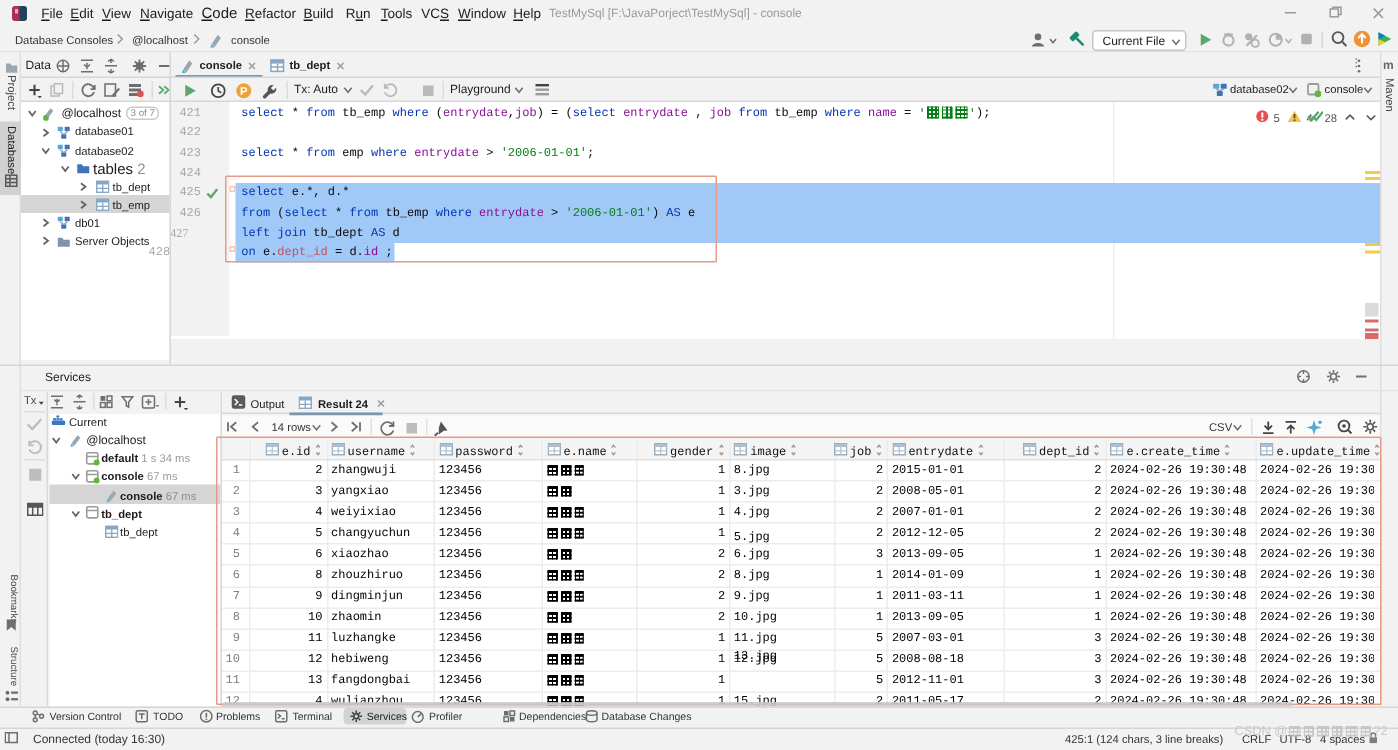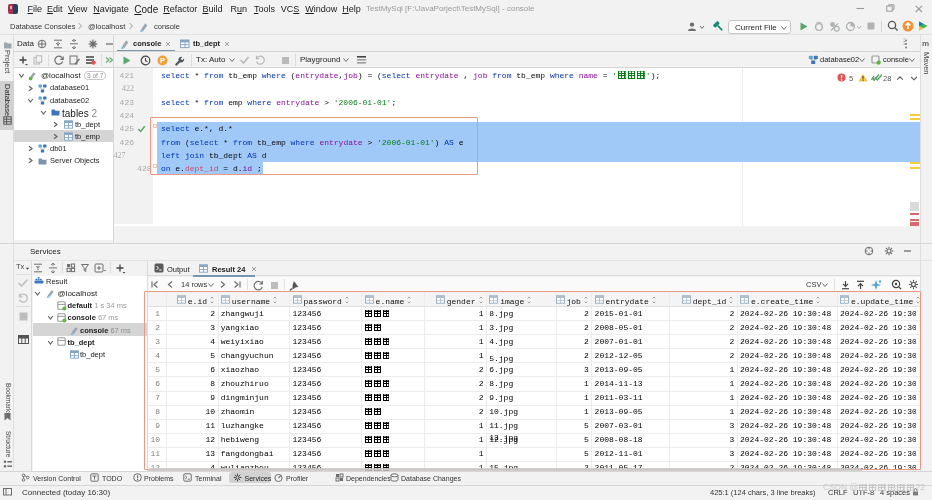--- a/index.html
+++ b/index.html
@@ -351,27 +351,27 @@
     <path d="M0.5 2 L0.5 7.5 L8.5 7.5 L8.5 2.8 L4.4 2.8 L3.5 1.5 L0.5 1.5 Z" fill="#7d94ad"></path>
   </svg>
 <div class="t" style="left:50px;top:157.0px;font-size:7.5px;color:#1c1c1c">Server Objects</div>
 <div class="" style="left:112.5px;top:35px;width:1px;height:207.5px;background:#d6d6d6"></div>
 <div class="" style="left:113.5px;top:68px;width:806.5px;height:157.6px;background:#fff"></div>
 <div class="" style="left:113.5px;top:68px;width:39px;height:155.5px;background:#f2f2f2"></div>
 <div class="" style="left:742px;top:68px;width:1px;height:157.6px;background:#ededed"></div>
 <div class="" style="left:157px;top:121.66999999999999px;width:763px;height:39.99px;background:#a0c9f8"></div>
 <div class="" style="left:157px;top:161.66px;width:106px;height:13.33px;background:#a0c9f8"></div>
 <div class="" style="left:113.5px;top:70.94999999999999px;width:20.5px;height:9px;text-align:right;font-family:'Liberation Mono',monospace;font-size:8px;color:#a8a8a8;line-height:9px">421</div>
-<div class="" style="left:113.5px;top:84.27999999999999px;width:20.5px;height:9px;text-align:right;font-family:Liberation Serif, serif;font-size:8px;color:#a8a8a8;line-height:9px">422</div>
+<div class="" style="left:113.5px;top:84.27999999999999px;width:20.5px;height:9px;text-align:right;font-family:Liberation Mono, monospace;font-size:8px;color:#a8a8a8;line-height:9px">422</div>
 <div class="" style="left:113.5px;top:97.60999999999999px;width:20.5px;height:9px;text-align:right;font-family:'Liberation Mono',monospace;font-size:8px;color:#a8a8a8;line-height:9px">423</div>
 <div class="" style="left:113.5px;top:110.94px;width:20.5px;height:9px;text-align:right;font-family:'Liberation Mono',monospace;font-size:8px;color:#a8a8a8;line-height:9px">424</div>
 <div class="" style="left:113.5px;top:124.26999999999998px;width:20.5px;height:9px;text-align:right;font-family:'Liberation Mono',monospace;font-size:8px;color:#a8a8a8;line-height:9px">425</div>
 <div class="" style="left:113.5px;top:137.6px;width:20.5px;height:9px;text-align:right;font-family:'Liberation Mono',monospace;font-size:8px;color:#a8a8a8;line-height:9px">426</div>
 <div class="" style="left:113.5px;top:150.92999999999998px;width:20.5px;height:9px;text-align:left;font-family:Liberation Serif, serif;font-size:8px;color:#a8a8a8;line-height:9px">427</div>
-<div class="" style="left:131px;top:164.26px;width:20.5px;height:9px;text-align:right;font-family:Liberation Mono, monospace;font-size:8px;color:#a8a8a8;line-height:9px">428</div>
+<div class="" style="left:99px;top:164.26px;width:20.5px;height:9px;text-align:left;font-family:Liberation Mono, monospace;font-size:8px;color:#a8a8a8;line-height:9px">428</div>
 <svg style="position:absolute;left:137px;top:124.66999999999999px;" width="9" height="8" viewBox="0 0 9 8">
     <path d="M1.2 4 L3.6 6.4 L7.8 1.2" stroke="#62a86c" fill="none" stroke-width="1.6"></path>
   </svg>
 <div class="mono" style="left:160.9px;top:70.94999999999999px;font-size:8px;line-height:9px"><span class="k">select </span><span class="b">* </span><span class="k">from </span><span class="b">tb_emp </span><span class="k">where </span><span class="b">(</span><span class="p">entrydate</span><span class="b">,</span><span class="p">job</span><span class="b">) = (</span><span class="k">select </span><span class="p">entrydate </span><span class="b">, </span><span class="p">job </span><span class="k">from </span><span class="b">tb_emp </span><span class="k">where </span><span class="p">name </span><span class="b">= </span><span class="g">'<span class="cj" style="color:#067d17"></span><span class="cj" style="color:#067d17"></span><span class="cj" style="color:#067d17"></span>'</span><span class="b">);</span></div>
 <div class="mono" style="left:160.9px;top:97.60999999999999px;font-size:8px;line-height:9px"><span class="k">select </span><span class="b">* </span><span class="k">from </span><span class="b">emp </span><span class="k">where </span><span class="p">entrydate </span><span class="b">&gt; </span><span class="g">'2006-01-01'</span><span class="b">;</span></div>
 <div class="mono" style="left:160.9px;top:124.26999999999998px;font-size:8px;line-height:9px"><span class="k">select </span><span class="b">e.*, d.*</span></div>
 <div class="mono" style="left:160.9px;top:137.6px;font-size:8px;line-height:9px"><span class="k">from </span><span class="b">(</span><span class="k">select </span><span class="b">* </span><span class="k">from </span><span class="b">tb_emp </span><span class="k">where </span><span class="p">entrydate </span><span class="b">&gt; </span><span class="g">'2006-01-01'</span><span class="b">) </span><span class="k">AS </span><span class="b">e</span></div>
 <div class="mono" style="left:160.9px;top:150.92999999999998px;font-size:8px;line-height:9px"><span class="k">left join </span><span class="b">tb_dept </span><span class="k">AS </span><span class="b">d</span></div>
 <div class="mono" style="left:160.9px;top:164.26px;font-size:8px;line-height:9px"><span class="k">on </span><span class="b">e.</span><span class="rs">dept_id </span><span class="b">= </span><span class="b">d.</span><span class="p">id </span><span class="b">;</span></div>
 <div class="" style="left:150px;top:116.5px;width:328px;height:58px;border:1.4px solid #e89a86;border-radius:1px"></div>
@@ -485,21 +485,21 @@
     <rect x="0.5" y="0.5" width="10" height="2.5" fill="#555"></rect>
   </svg>
 <div class="" style="left:32.5px;top:276px;width:114px;height:194.5px;background:#fff"></div>
 <svg style="position:absolute;left:33.5px;top:276.2px;" width="10" height="10" viewBox="0 0 10 10">
     <rect x="0.5" y="4.4" width="9" height="3" rx="1" fill="#3a77c2"></rect>
     <rect x="1.4" y="2.8" width="1.9" height="1.4" fill="#3a77c2"></rect>
     <rect x="3.6" y="2.8" width="1.9" height="1.4" fill="#3a77c2"></rect>
     <rect x="5.8" y="2.8" width="1.9" height="1.4" fill="#3a77c2"></rect>
     <rect x="3.6" y="1" width="1.9" height="1.4" fill="#3a77c2"></rect>
   </svg>
-<div class="t" style="left:46px;top:277.7px;font-size:7.5px;color:#1c1c1c">Result</div>
+<div class="t" style="left:46px;top:277.7px;font-size:7.5px;color:#1c1c1c">Current</div>
 <svg style="position:absolute;left:33.5px;top:290.0px;" width="7" height="7" viewBox="0 0 7 7">
     <path d="M1.2 2 L3.5 5 L5.8 2" stroke="#646464" fill="none" stroke-width="1.2"></path>
   </svg>
 <svg style="position:absolute;left:45.5px;top:288.9px;" width="9" height="9.5" viewBox="0 0 9 9.5">
     <path d="M1.6 6.6 L5.6 1.2 L7.6 2.8 L3.6 8.2 Z" fill="#9aa7b0"></path>
     <path d="M1.5 6.8 L3.4 8.4 L1.0 9.0 Z" fill="#40b6e0"></path>
   </svg>
 <div class="t" style="left:57.5px;top:289.9px;font-size:8px;color:#1c1c1c">@localhost</div>
 <svg style="position:absolute;left:57px;top:300.59999999999997px;" width="10" height="10" viewBox="0 0 10 10">
     <rect x="0.8" y="0.8" width="7.4" height="7.4" rx="1" fill="none" stroke="#9b9b9b" stroke-width="1.1"></rect>
@@ -831,21 +831,21 @@
 <div class="mono" style="left:740.0px;top:366.0px;font-size:8px;color:#000;line-height:8px">2024-02-26 19:30:48</div>
 <div class="" style="left:840.0px;top:366.0px;width:75.5px;height:8px;overflow:hidden;font-family:'Liberation Mono',monospace;font-size:8px;color:#000;line-height:8px;white-space:pre">2024-02-26 19:30:48</div>
 <div class="" style="left:147.5px;top:380.05px;width:12.5px;height:8px;text-align:right;font-family:'Liberation Mono',monospace;font-size:8px;color:#7f7f7f;line-height:8px">6</div>
 <div class="" style="left:166px;top:380.05px;width:49.0px;height:8px;text-align:right;font-family:'Liberation Mono',monospace;font-size:8px;color:#000;line-height:8px;white-space:pre">8</div>
 <div class="mono" style="left:220.7px;top:380.05px;font-size:8px;color:#000;line-height:8px">zhouzhiruo</div>
 <div class="mono" style="left:292.5px;top:380.05px;font-size:8px;color:#000;line-height:8px">123456</div>
 <div class="mono" style="left:364.59999999999997px;top:380.05px;font-size:8px;color:#000;line-height:8px"><span style="color:#000"><span class="cj cjb"></span><span class="cj cjb"></span><span class="cj cjb"></span></span></div>
 <div class="" style="left:423.9px;top:380.05px;width:59.60000000000002px;height:8px;text-align:right;font-family:'Liberation Mono',monospace;font-size:8px;color:#000;line-height:8px;white-space:pre">2</div>
 <div class="mono" style="left:489.2px;top:380.05px;font-size:8px;color:#000;line-height:8px">8.jpg</div>
 <div class="" style="left:556px;top:380.05px;width:32.89999999999998px;height:8px;text-align:right;font-family:'Liberation Mono',monospace;font-size:8px;color:#000;line-height:8px;white-space:pre">1</div>
-<div class="mono" style="left:594.6px;top:380.05px;font-size:8px;color:#000;line-height:8px">2014-11-13</div>
+<div class="mono" style="left:594.6px;top:380.05px;font-size:8px;color:#000;line-height:8px">2014-01-09</div>
 <div class="" style="left:669.2px;top:380.05px;width:65.09999999999991px;height:8px;text-align:right;font-family:'Liberation Mono',monospace;font-size:8px;color:#000;line-height:8px;white-space:pre">1</div>
 <div class="mono" style="left:740.0px;top:380.05px;font-size:8px;color:#000;line-height:8px">2024-02-26 19:30:48</div>
 <div class="" style="left:840.0px;top:380.05px;width:75.5px;height:8px;overflow:hidden;font-family:'Liberation Mono',monospace;font-size:8px;color:#000;line-height:8px;white-space:pre">2024-02-26 19:30:48</div>
 <div class="" style="left:147.5px;top:394.1px;width:12.5px;height:8px;text-align:right;font-family:'Liberation Mono',monospace;font-size:8px;color:#7f7f7f;line-height:8px">7</div>
 <div class="" style="left:166px;top:394.1px;width:49.0px;height:8px;text-align:right;font-family:'Liberation Mono',monospace;font-size:8px;color:#000;line-height:8px;white-space:pre">9</div>
 <div class="mono" style="left:220.7px;top:394.1px;font-size:8px;color:#000;line-height:8px">dingminjun</div>
 <div class="mono" style="left:292.5px;top:394.1px;font-size:8px;color:#000;line-height:8px">123456</div>
 <div class="mono" style="left:364.59999999999997px;top:394.1px;font-size:8px;color:#000;line-height:8px"><span style="color:#000"><span class="cj cjb"></span><span class="cj cjb"></span><span class="cj cjb"></span></span></div>
 <div class="" style="left:423.9px;top:394.1px;width:59.60000000000002px;height:8px;text-align:right;font-family:'Liberation Mono',monospace;font-size:8px;color:#000;line-height:8px;white-space:pre">2</div>
 <div class="mono" style="left:489.2px;top:394.1px;font-size:8px;color:#000;line-height:8px">9.jpg</div>

